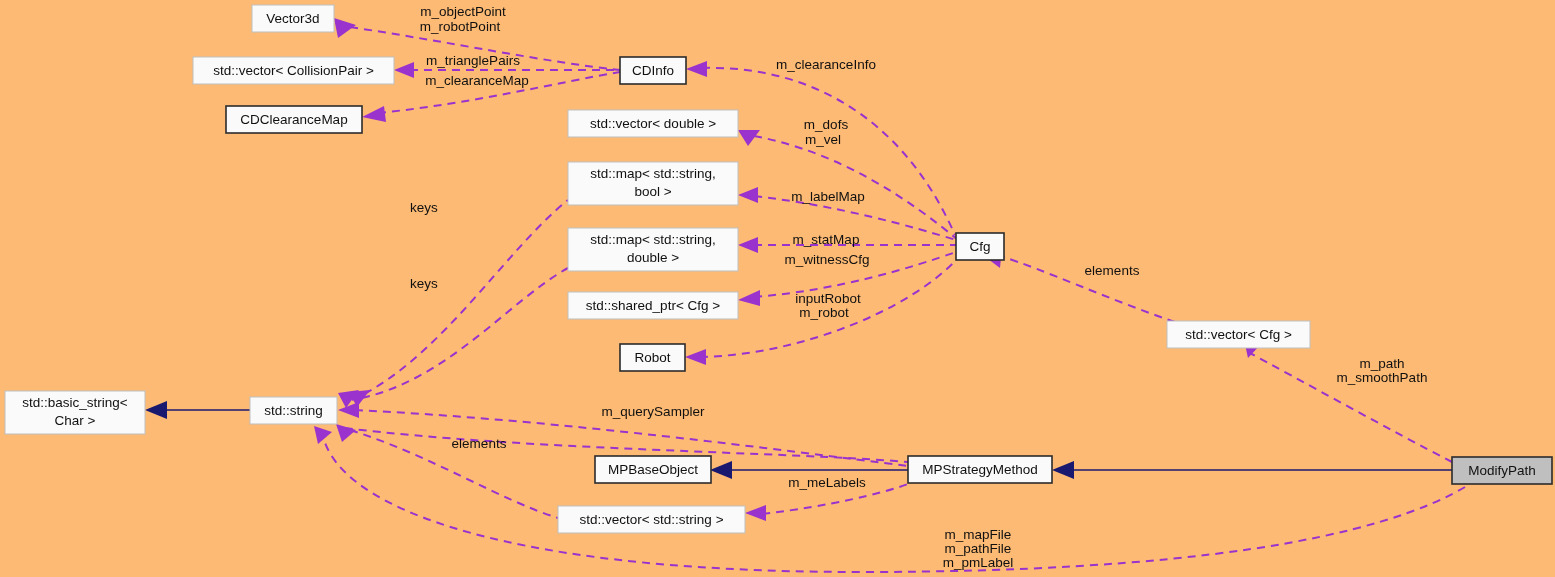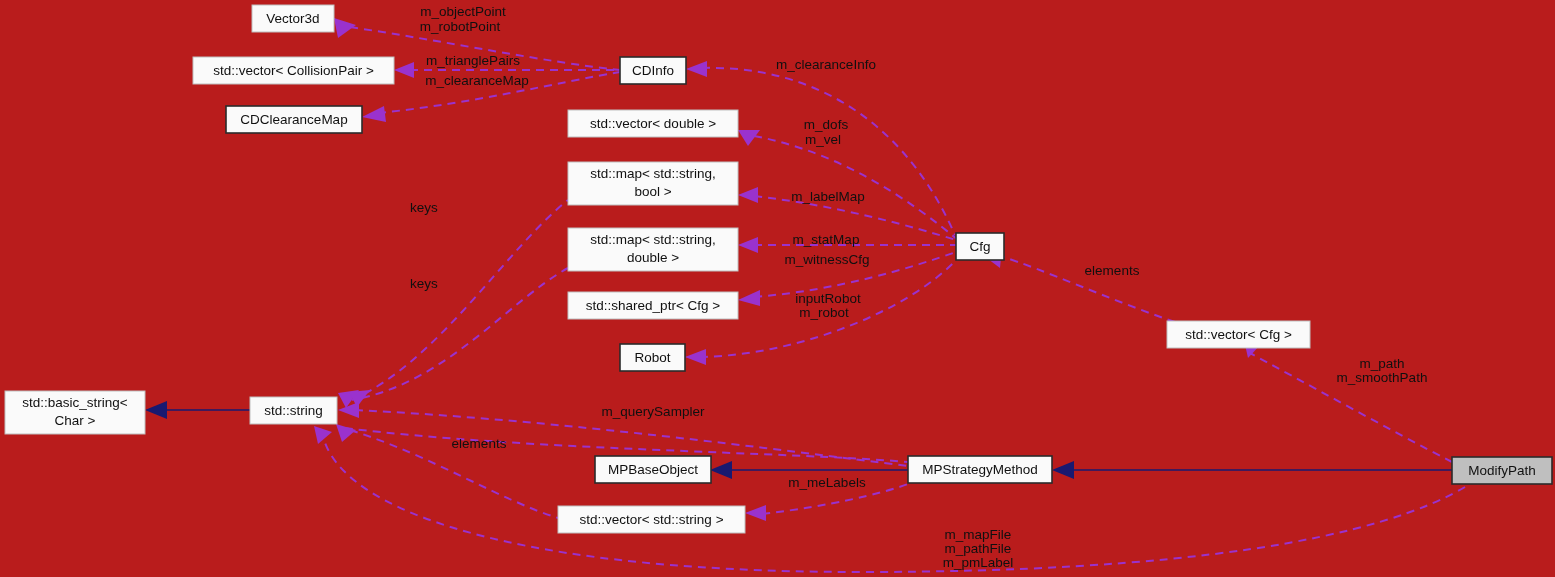--- a/index.html
+++ b/index.html
@@ -4,21 +4,21 @@
 <style>
   html, body {
     margin: 0;
     padding: 0;
     background: #ffffff;
   }
   #diagram-root {
     position: relative;
     width: 1555px;
     height: 577px;
-    background: #b91c1c;
+    background: #fdba74;
     font-family: "Liberation Sans", sans-serif;
     overflow: hidden;
   }
   svg#graph {
     position: absolute;
     top: 0;
     left: 0;
     width: 1555px;
     height: 577px;
     display: block;

